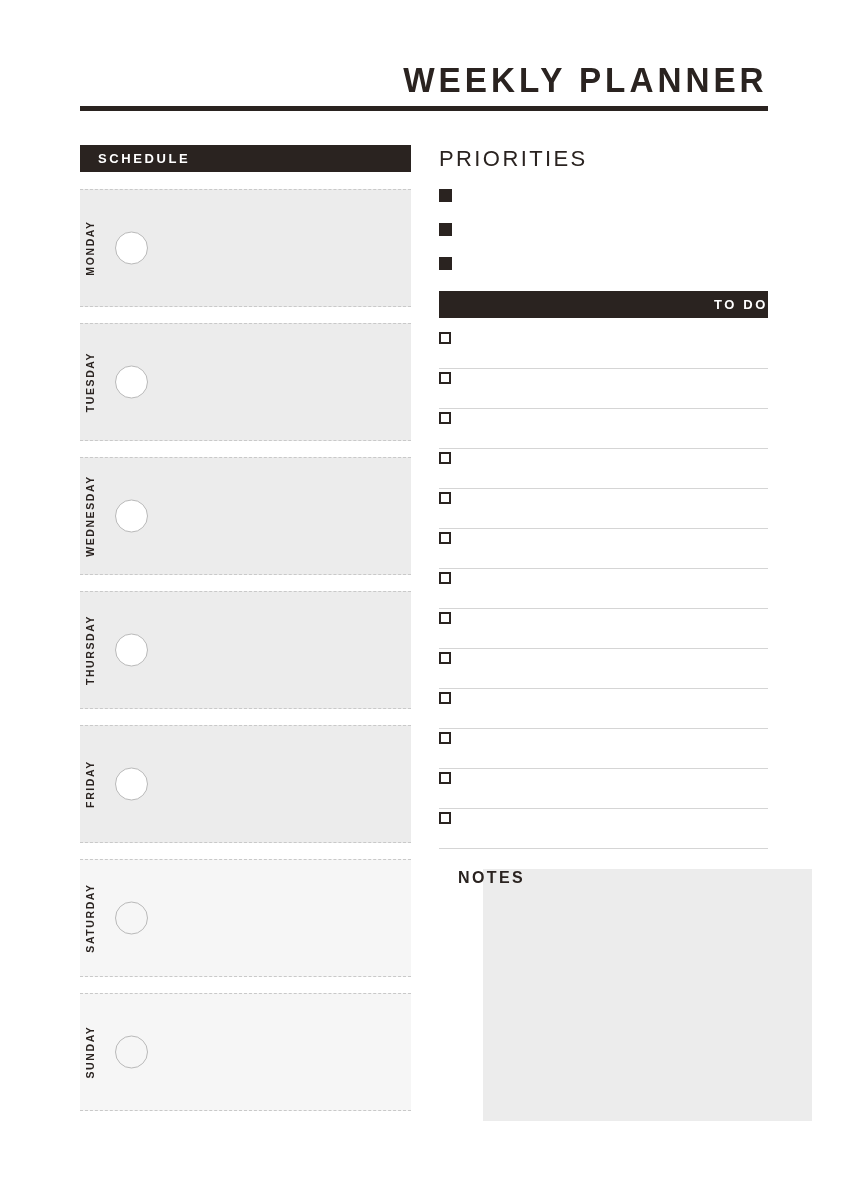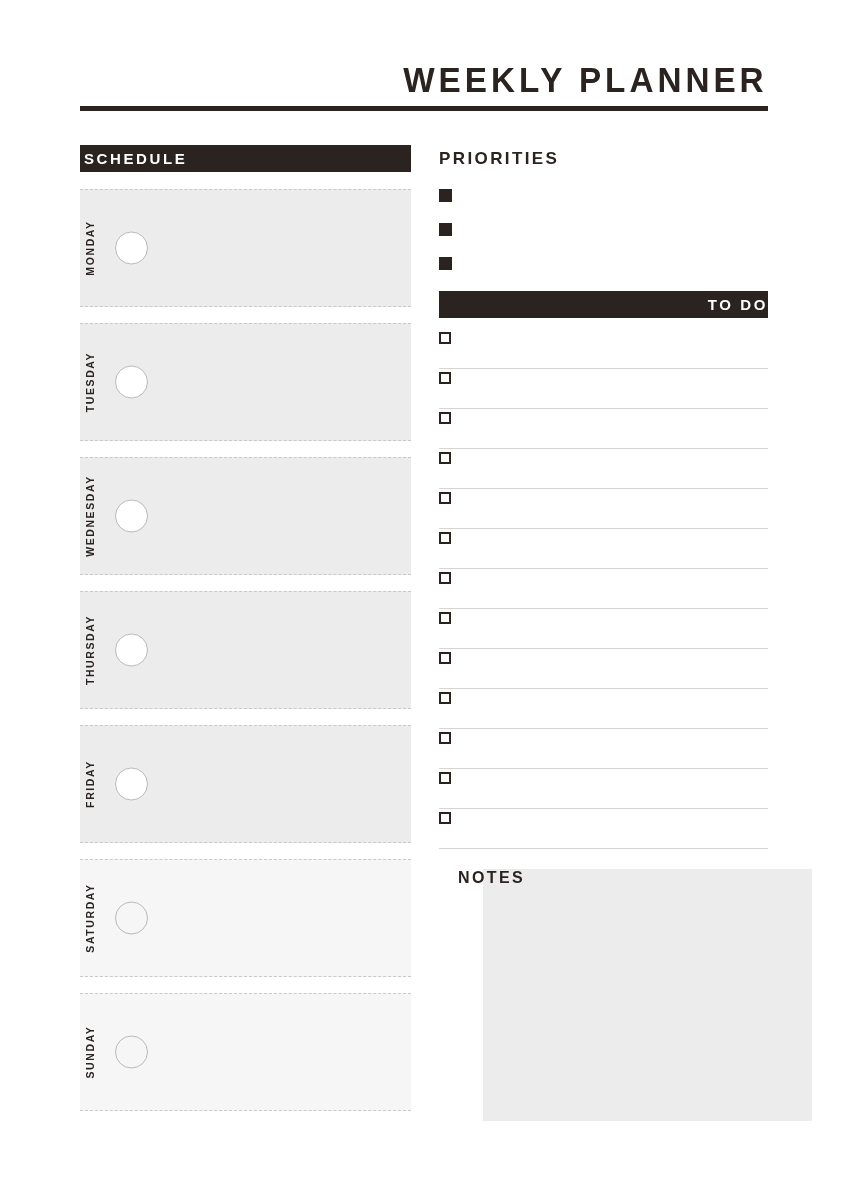--- a/index.html
+++ b/index.html
@@ -89,30 +89,30 @@
     top: 145px;
     width: 329px;
   }
 
   
   .bar-heading {
     background: #2a2320;
     color: #ffffff;
     height: 27px;
     line-height: 27px;
-    padding-left: 4px;
-    font-size: 15px;
+    padding-left: 18px;
+    font-size: 13px;
     font-weight: 700;
     letter-spacing: 2.6px;
     box-sizing: border-box;
   }
   .plain-heading {
     color: #2a2320;
-    font-size: 17px;
-    font-weight: 700;
+    font-size: 22px;
+    font-weight: 400;
     letter-spacing: 2.4px;
     line-height: 27px;
     height: 27px;
   }
 
   
   .days {
     margin-top: 17px;
   }
   .day-block {

